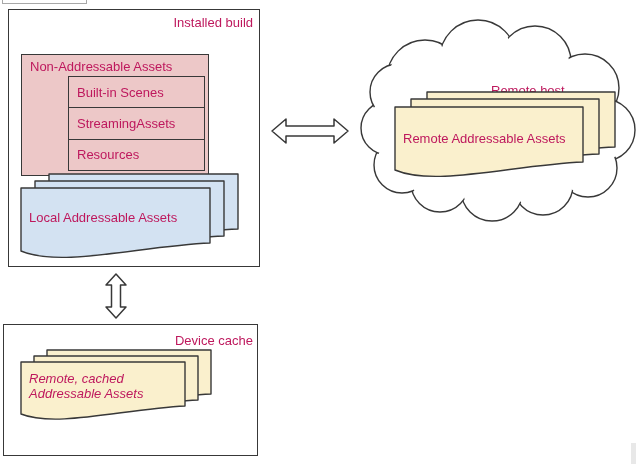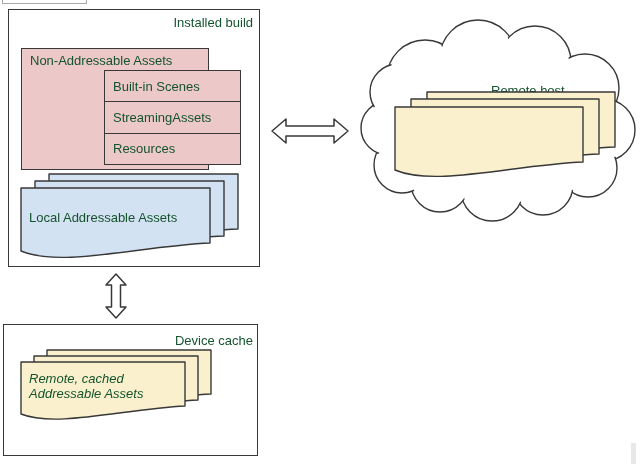--- a/index.html
+++ b/index.html
@@ -4,21 +4,21 @@
 <style>
   :root{
     --outline:#383838;
     --pink-fill:#edc8c8;
     --blue-fill:#d3e2f2;
     --yellow-fill:#faf0cd;
   }
   html,body{margin:0;padding:0;background:#fff;}
   #stage{
     position:relative;width:640px;height:464px;background:#fff;overflow:hidden;
-    font-family:"Liberation Sans","DejaVu Sans",sans-serif;color:#14532d;
+    font-family:"Liberation Sans","DejaVu Sans",sans-serif;color:#be185d;
   }
   .lbl{position:absolute;font-size:13px;line-height:15px;white-space:nowrap;}
   .frame{position:absolute;border:1.5px solid var(--outline);background:#fff;box-sizing:border-box;}
   .fill-box{position:absolute;border:1.5px solid var(--outline);box-sizing:border-box;}
   .svg-abs{position:absolute;display:block;}
   .doc{stroke:var(--outline);stroke-width:1.4;stroke-linejoin:round;}
   .doc.blue{fill:var(--blue-fill);}
   .doc.yellow{fill:var(--yellow-fill);}
   .cloud-stroke{fill:#ffffff;stroke:var(--outline);stroke-width:1.4;}
   .cloud-fill{fill:#ffffff;stroke:none;}
@@ -33,23 +33,23 @@
 <body>
 
 <div id="stage">
 
   <div class="artifact-top"></div>
 
   <div class="frame" style="left:8px;top:9px;width:252px;height:258px;">
 
     <div class="lbl" style="right:6px;top:5px;">Installed build</div>
 
-    <div class="fill-box" style="left:12px;top:38px;width:188px;height:122px;background:var(--pink-fill);">
+    <div class="fill-box" style="left:12px;top:44px;width:188px;height:122px;background:var(--pink-fill);">
       <div class="lbl" style="left:8px;top:4px;">Non-Addressable Assets</div>
-      <div class="rows" style="left:46px;top:21px;width:137px;height:95px;background:var(--pink-fill);margin-left:36px;">
+      <div class="rows" style="left:46px;top:21px;width:137px;height:95px;background:var(--pink-fill);">
         <div class="row">Built-in Scenes</div>
         <div class="row">StreamingAssets</div>
         <div class="row">Resources</div>
       </div>
     </div>
 
     <svg class="svg-abs" style="left:10px;top:161px;" width="224" height="96" viewBox="0 0 224 96">
       <g transform="translate(30,3)">
           <path class="doc blue" d="M0 0 H189 V55 C119 58 40 80 0 63 Z"></path>
         </g>
@@ -103,20 +103,21 @@
     <g transform="translate(36,4)">
         <path class="doc yellow" d="M0 0 H188 V55 C118 58 40 80 0 63 Z"></path>
       </g>
     <g transform="translate(20,11)">
         <path class="doc yellow" d="M0 0 H188 V55 C118 58 40 80 0 63 Z"></path>
       </g>
     <g transform="translate(4,19)">
         <path class="doc yellow" d="M0 0 H188 V55 C118 58 40 80 0 63 Z"></path>
       </g>
   </svg>
+  <div class="lbl" style="left:403px;top:131px;">Remote Addressable Assets</div>
 
   <svg class="svg-abs" style="left:104px;top:272px;" width="24" height="48" viewBox="0 0 24 48">
     <path class="arrow-shape" d="M12 2 L22 13 H16.5 V35 H22 L12 46 L2 35 H7.5 V13 H2 Z"></path>
   </svg>
 
   <div class="frame" style="left:3px;top:324px;width:255px;height:132px;">
     <div class="lbl" style="right:4px;top:8px;">Device cache</div>
 
     <svg class="svg-abs" style="left:15px;top:24px;" width="198" height="80" viewBox="0 0 198 80">
       <g transform="translate(28,1)">

